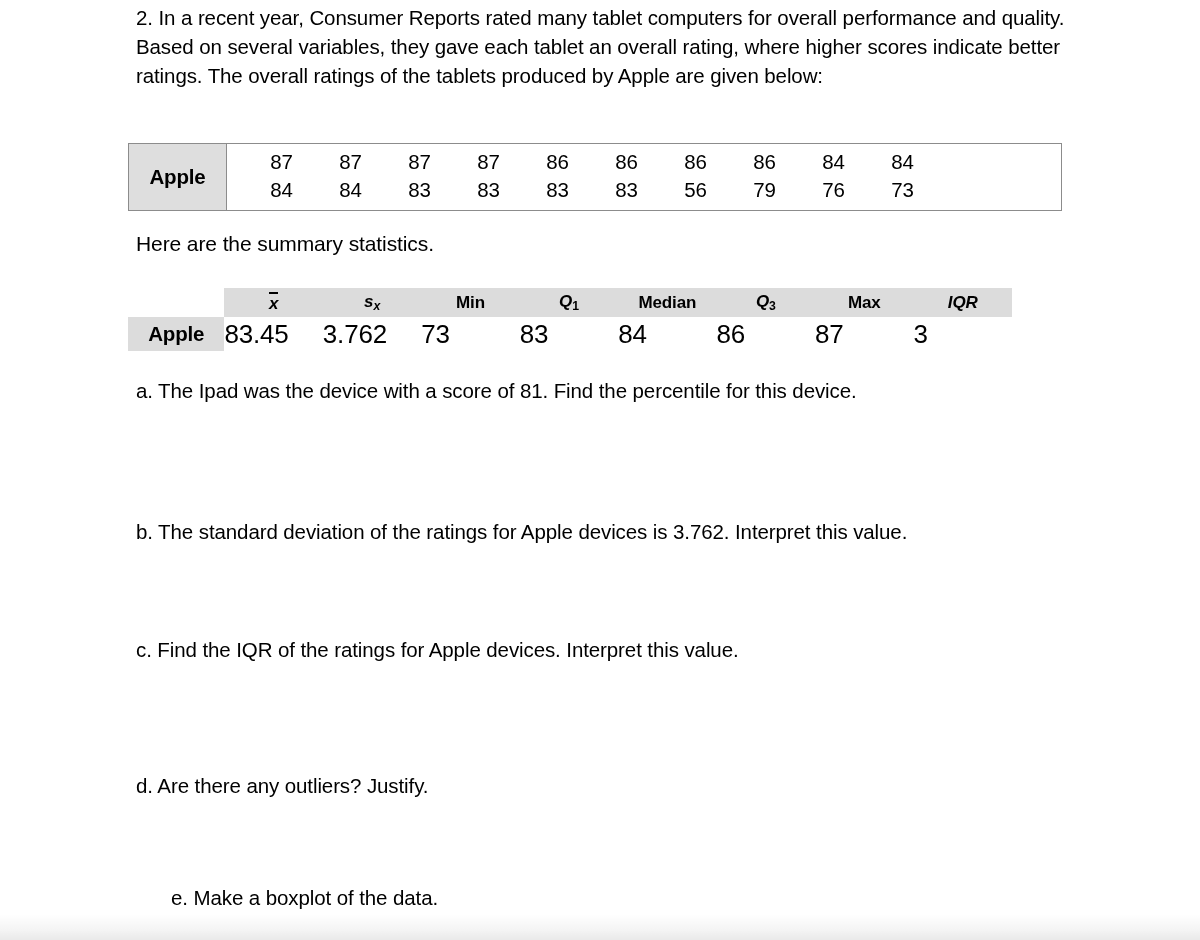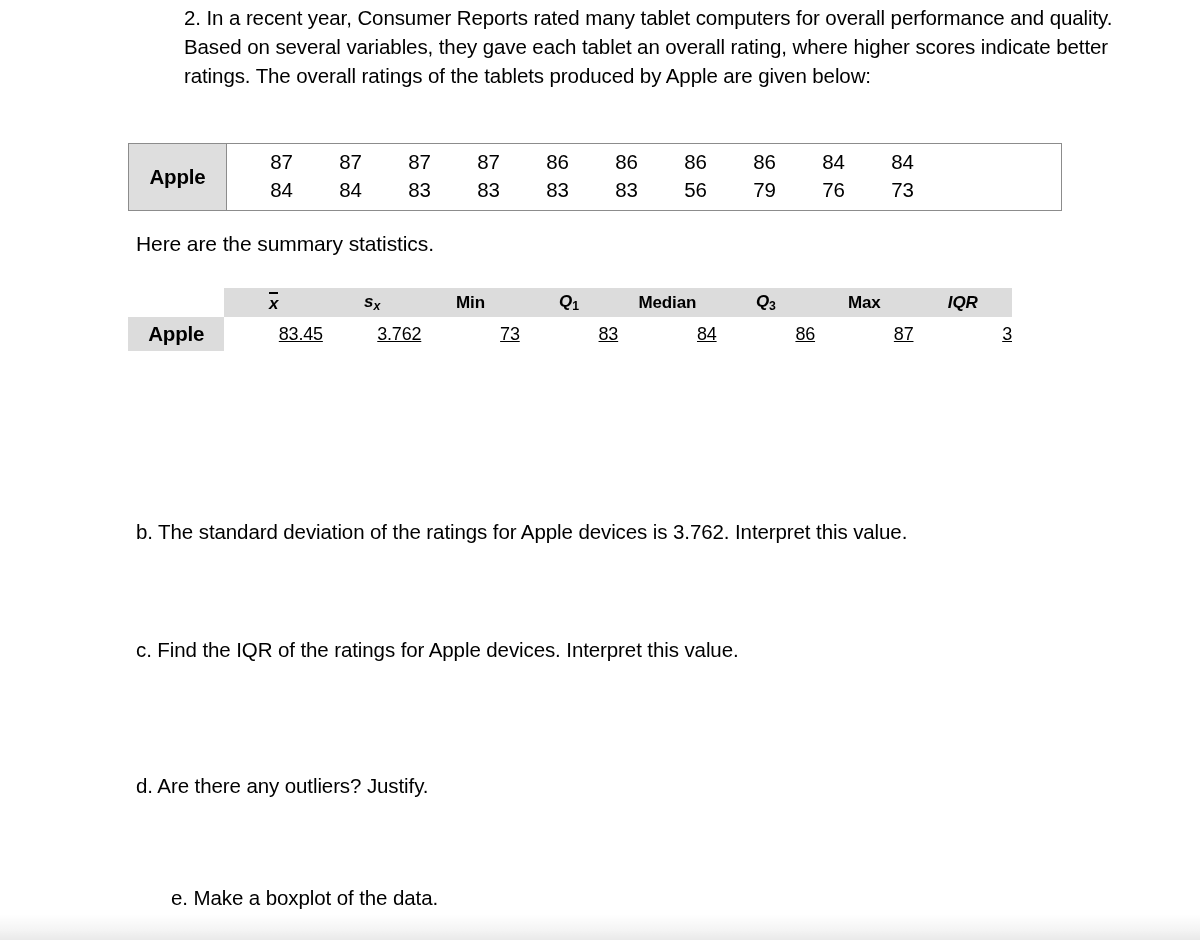--- a/index.html
+++ b/index.html
@@ -35,21 +35,20 @@
   }
 
   .intro {
     position: absolute;
     left: 136px;
     top: 3px;
     width: 938px;
     font-size: 20.5px;
     line-height: 29px;
     letter-spacing: -0.1px;
-    margin-left: 48px;
   }
 
   
   .data-table {
     position: absolute;
     left: 128px;
     top: 143px;
     width: 934px;
     border: 1.5px solid #8c8c8c;
     border-collapse: collapse;
@@ -129,25 +128,24 @@
     background: #dcdcdc;
     font-size: 20.5px;
     font-weight: bold;
     text-align: center;
     vertical-align: middle;
     letter-spacing: -0.2px;
   }
   .stats-table .val {
     height: 34px;
     background: #ffffff;
-    font-size: 18px;
-    text-align: right;
+    font-size: 26px;
+    text-align: left;
     vertical-align: middle;
     letter-spacing: -0.2px;
-    text-decoration: underline;
   }
   .col-label { width: 96px; }
   .col-stat  { width: 98px; }
 
   .ital { font-style: italic; }
   .sub  { font-size: 0.72em; vertical-align: -0.22em; }
   .overbar {
     display: inline-block;
     border-top: 2px solid #000;
     padding-top: 1px;
@@ -241,20 +239,21 @@
       <td class="val">73</td>
       <td class="val">83</td>
       <td class="val">84</td>
       <td class="val">86</td>
       <td class="val">87</td>
       <td class="val">3</td>
     </tr>
   </tbody>
     </table>
 
+  <div class="qitem q-a">a. The Ipad was the device with a score of 81.  Find the percentile for this device.</div>
 
   <div class="qitem q-b"><span>b. The standard deviation of the ratings for Apple devices is 3.762.  </span><b>Interpret</b><span> this value.</span></div>
 
   <div class="qitem q-c"><span>c. Find the IQR of the ratings for Apple devices.  </span><b>Interpret</b><span> this value.</span></div>
 
   <div class="qitem q-d">d. Are there any outliers? Justify.</div>
 
   <div class="qitem q-e">e. Make a boxplot of the data.</div>
 
   <div class="bottom-fade"></div>

